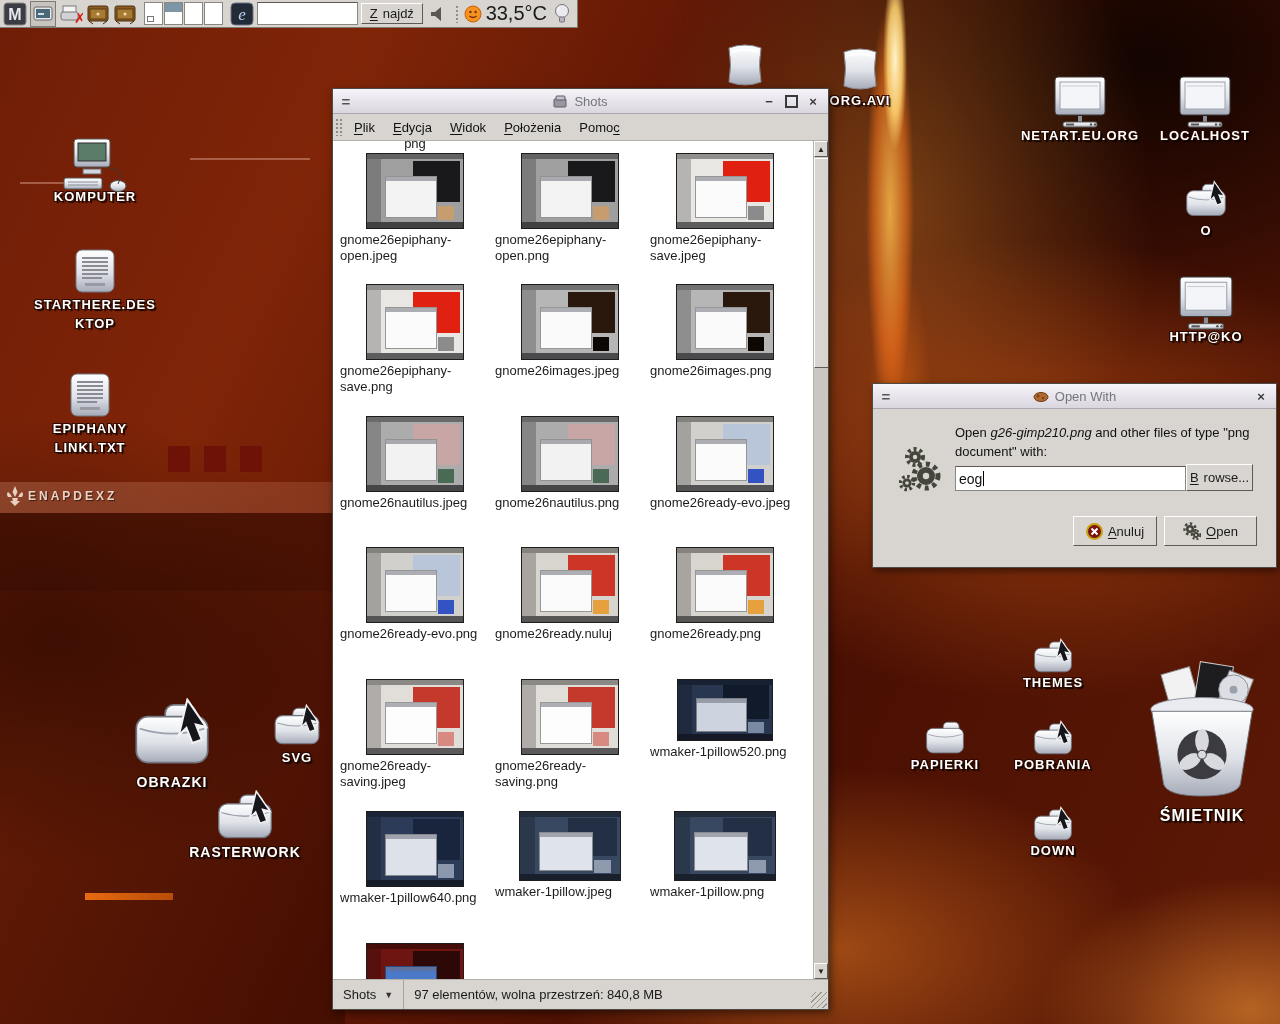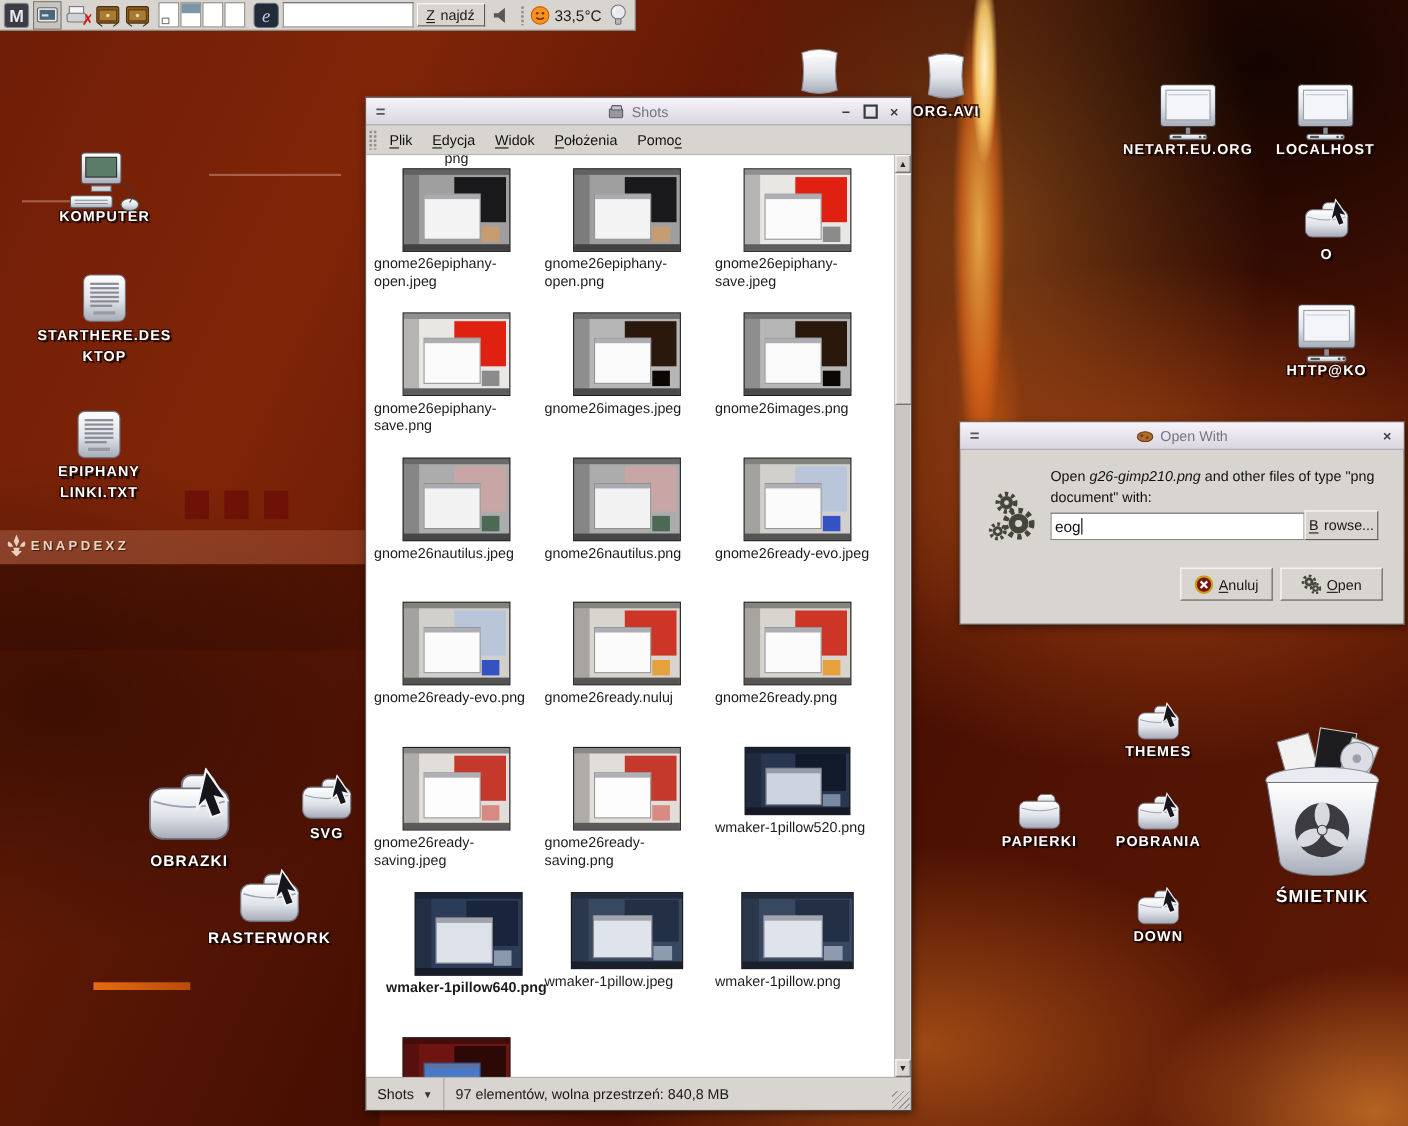--- a/index.html
+++ b/index.html
@@ -45,21 +45,21 @@
   .pager b.win::before{content:"";position:absolute;left:0;top:0;right:0;height:9px;background:#7d96a6;}
   .pager b.mini::before{content:"";position:absolute;left:2px;bottom:2px;width:5px;height:4px;border:1px solid #777;}
   .fake-input{background:#fff;border:1px solid #8a8680;border-top-color:#5d5a55;height:19px;
     font-size:13px;padding:1px 3px;display:flex;align-items:center;}
   .search-box{width:148px;}
   .gtkbtn{background:#d8d5d0;border:1px solid;border-color:#fdfdfc #5d5a55 #5d5a55 #fdfdfc;
     font-size:13px;color:#1a1a1a;padding:2px 8px;display:inline-flex;align-items:center;gap:5px;
     font-family:inherit;}
   .grip-dots{width:6px;height:18px;background:radial-gradient(circle 1px at 2px 2px,#908c86 1px,transparent 1.5px);
     background-size:4px 4px;margin:0 2px;}
-  .temp{display:flex;align-items:center;gap:4px;font-size:14px;color:#1a1a1a;}
+  .temp{display:flex;align-items:center;gap:4px;font-size:20px;color:#1a1a1a;}
   
   .dlabel{position:absolute;color:#fff;font-weight:bold;font-size:13px;letter-spacing:1px;
     text-align:center;white-space:pre-line;line-height:1.45;
     text-shadow:-1px -1px 0 #2a0a00,1px -1px 0 #2a0a00,-1px 1px 0 #2a0a00,2px 2px 1px rgba(0,0,0,.85);}
   .dicon{position:absolute;z-index:2;}
   
   .gwin{position:absolute;background:#d8d5d0;border:1px solid #4d4a46;
     box-shadow:2px 3px 8px rgba(0,0,0,.5);}
   .tbar{height:24px;background:linear-gradient(#f6f4f9,#d9d6df);border-bottom:1px solid #aaa7b0;
     display:flex;align-items:center;position:relative;}
@@ -682,21 +682,21 @@
             <div class="thumb" style="width: 96px; height: 62px; background: rgb(40, 54, 80);">
               <div class="t-top"></div>
               <div class="t-left"></div>
               <div class="t-acc" style="background:#111a2b"></div>
               <div class="t-acc2" style="background:#7a8aa2"></div>
               <div class="t-win" style="background:#cdd4df"></div>
               <div class="t-bot"></div>
             </div>
             <div class="fname">wmaker-1pillow520.png</div>
           </div>
-          <div class="fcell" style="left: 18px; top: 670px; font-weight: bold;">
+          <div class="fcell" style="left: 7px; top: 670px;">
             <div class="thumb" style="width: 98px; height: 76px; background: rgb(44, 59, 87);">
               <div class="t-top"></div>
               <div class="t-left"></div>
               <div class="t-acc" style="background:#19253c"></div>
               <div class="t-acc2" style="background:#8a97ac"></div>
               <div class="t-win" style="background:#dde2ea"></div>
               <div class="t-bot"></div>
             </div>
             <div class="fname">wmaker-1pillow640.png</div>
           </div>

